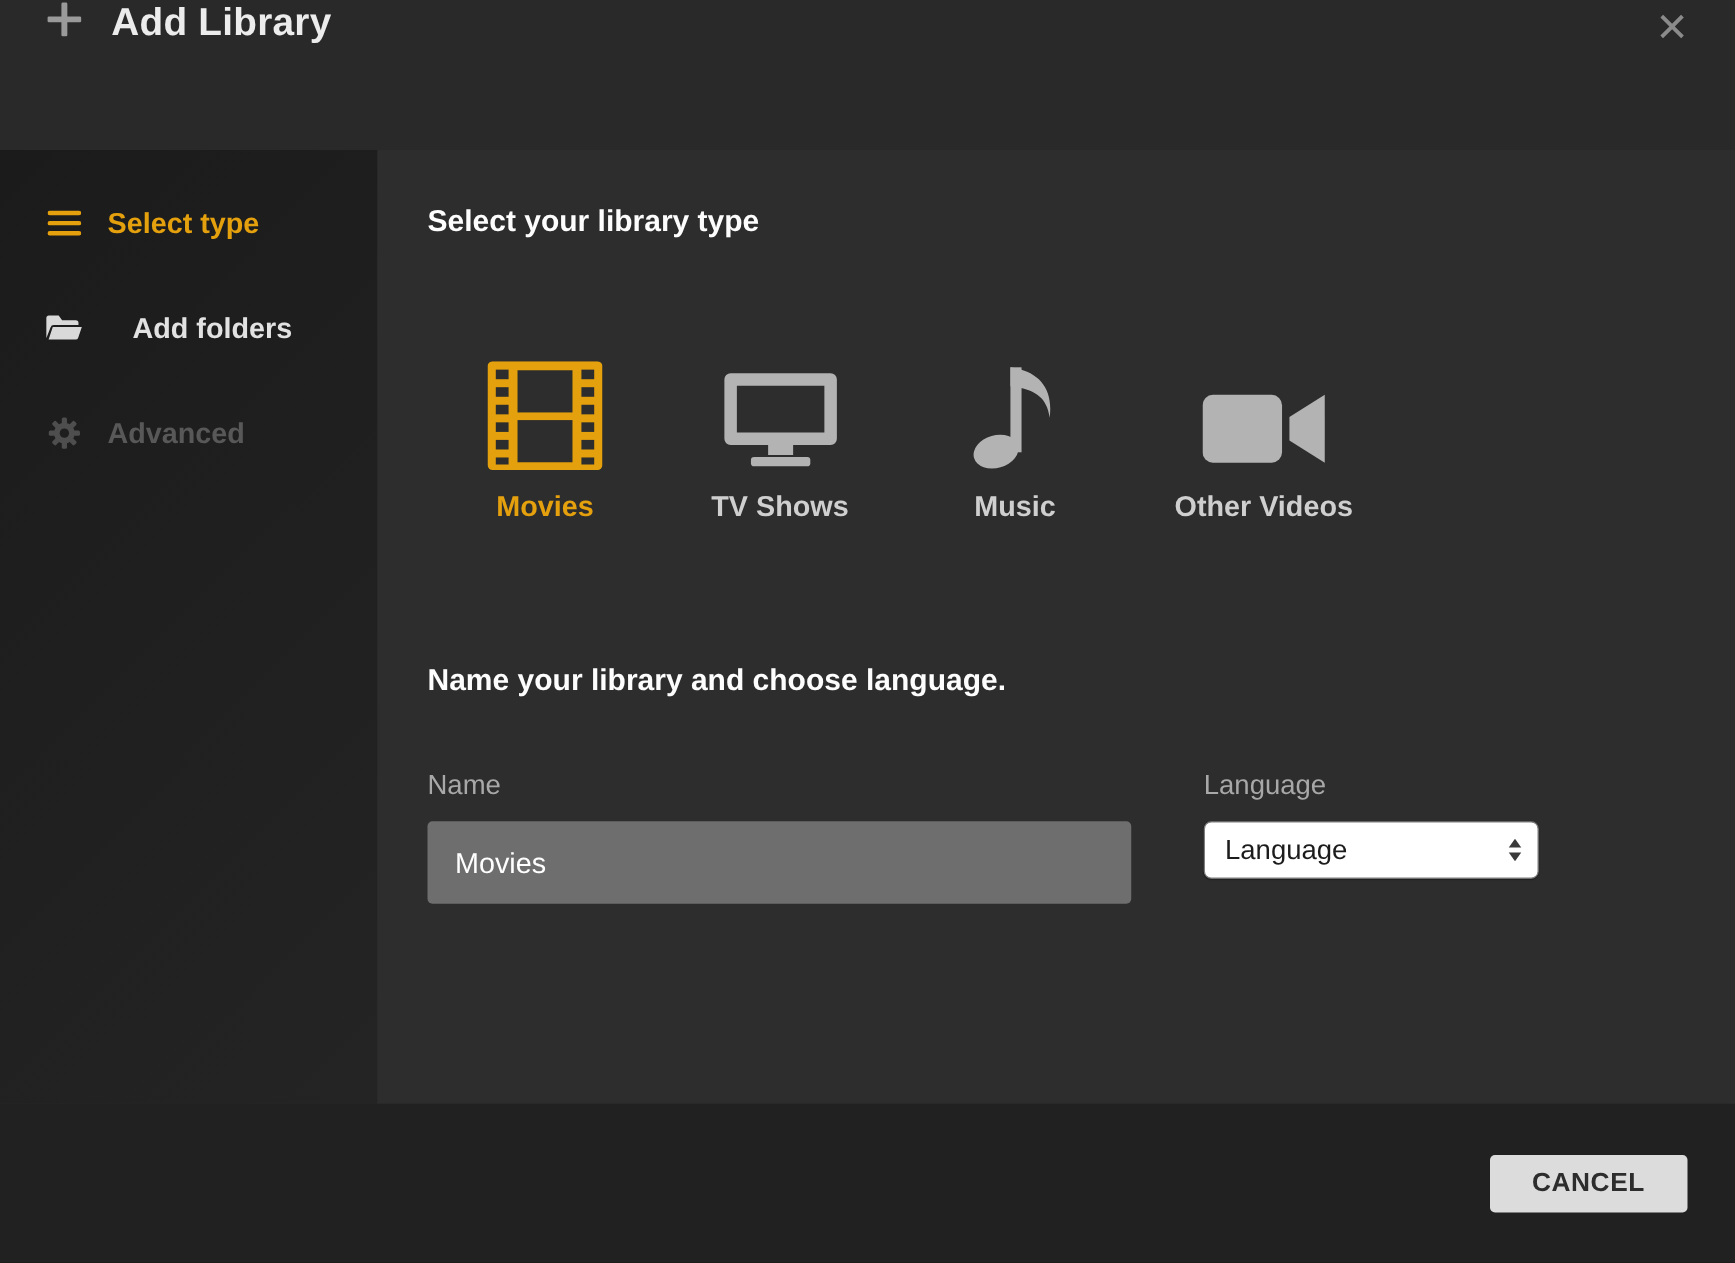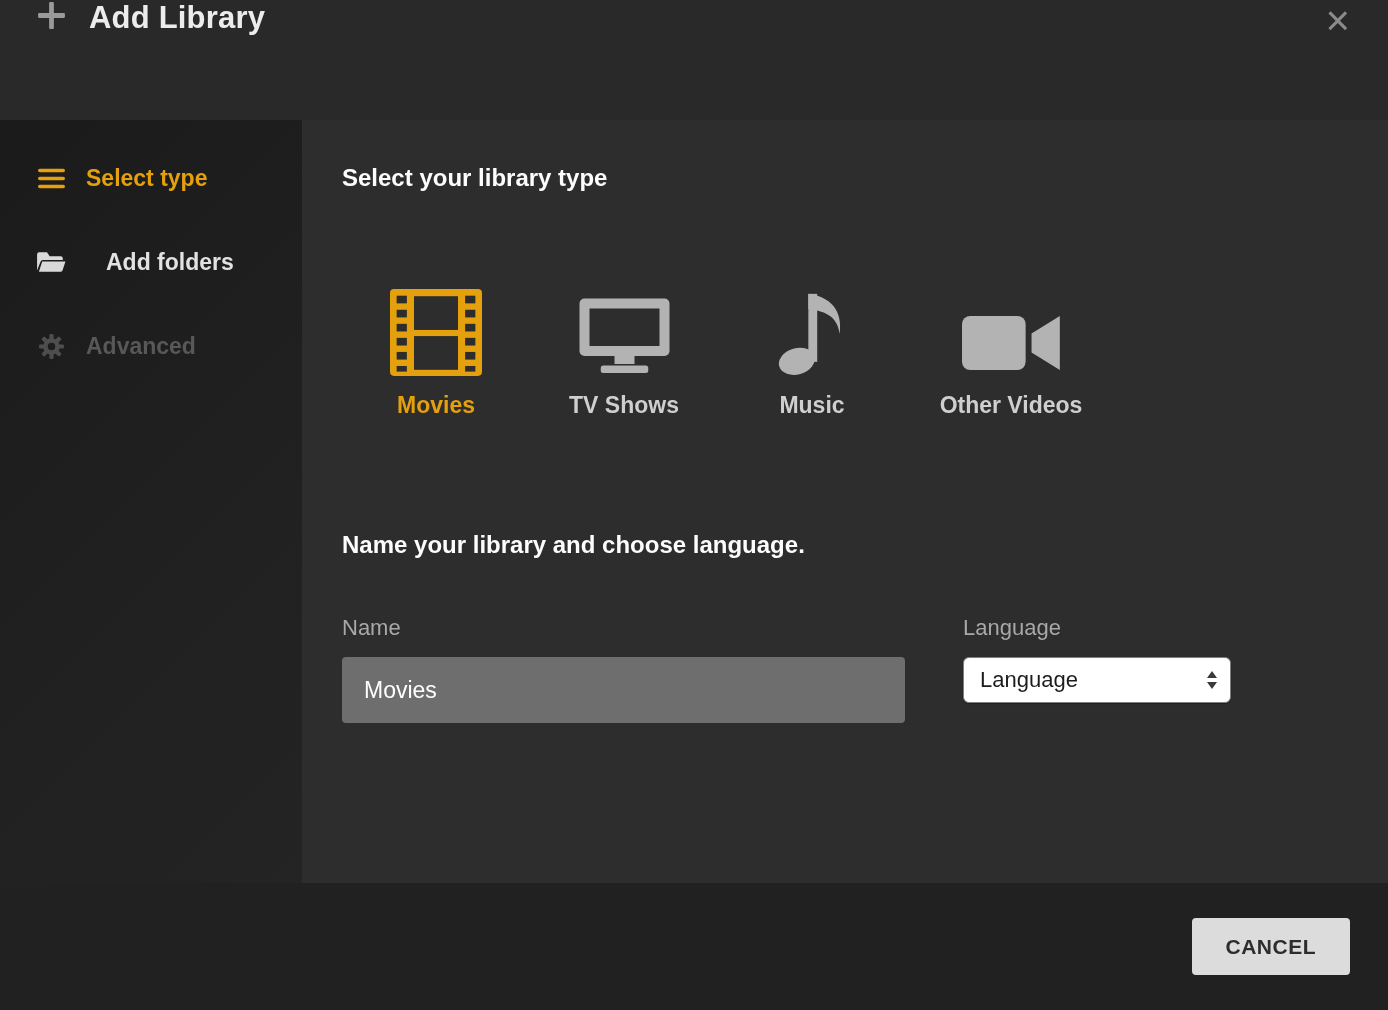--- a/index.html
+++ b/index.html
@@ -144,21 +144,21 @@
     height: 127px;
     background: #212121;
     flex: none;
     display: flex;
     align-items: center;
     justify-content: flex-end;
     padding-right: 38px;
     gap: 17px;
   }
   .btn {
-    height: 57px;
+    height: 46px;
     border: none;
     border-radius: 4px;
     font-size: 21px;
     font-weight: 700;
     font-family: "Liberation Sans", "DejaVu Sans", sans-serif;
     letter-spacing: 0.5px;
     cursor: pointer;
     padding: 0 34px;
   }
   .btn-cancel { background: #dcdcdc; color: #2d2d2d; }

